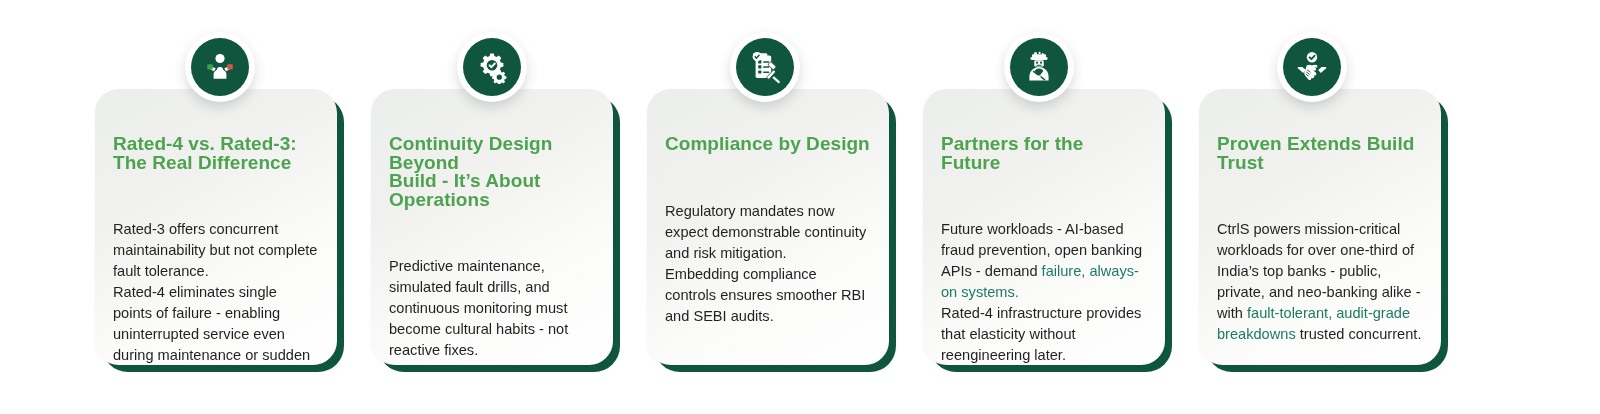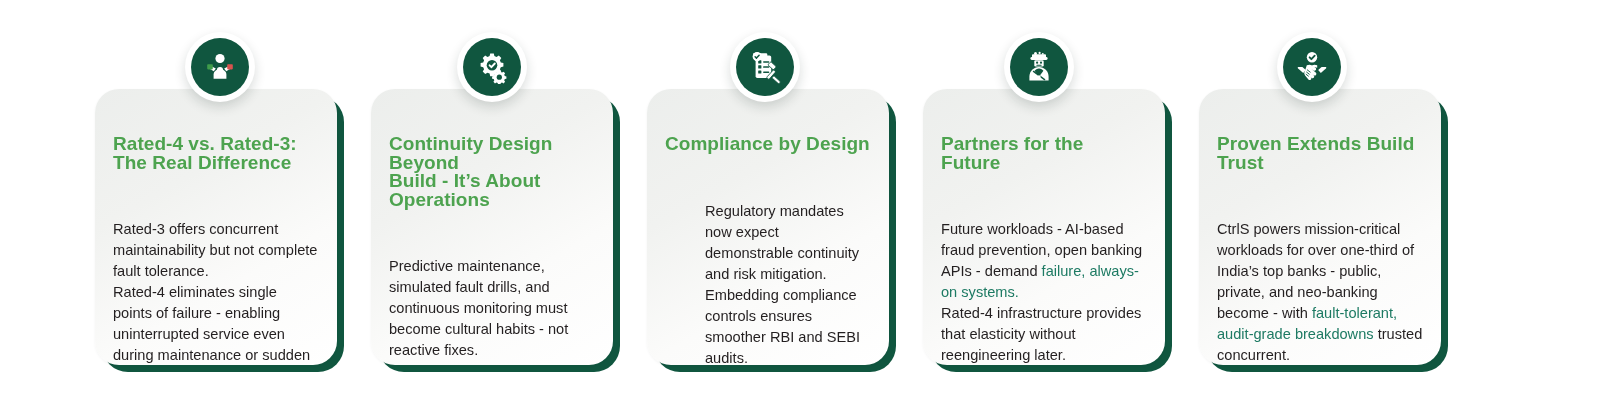--- a/index.html
+++ b/index.html
@@ -181,21 +181,21 @@
           </svg>
         </div>
       </div>
     </div>
 
     <div class="card-slot slot-3">
       <div class="card-back" style="background: rgb(16, 86, 63);"></div>
       <div class="card-front">
         <div class="card-inner">
           <div class="card-heading" style="color: rgb(77, 163, 79);">Compliance by Design</div>
-          <div class="card-body" style="color: rgb(35, 31, 32); margin-left: 40px;">
+          <div class="card-body" style="color: rgb(35, 31, 32);">
             <span>Regulatory mandates now expect demonstrable continuity and risk mitigation.
 Embedding compliance controls ensures smoother RBI and SEBI audits.</span>
           </div>
         </div>
       </div>
       <div class="icon-badge">
         <div class="icon-disc" style="background: rgb(16, 86, 63);">
           <svg width="34" height="34" viewBox="0 0 34 34">
             <rect x="7.6" y="5.4" width="15.6" height="22.6" rx="1.7" fill="#ffffff"></rect>
             <rect x="11.5" y="3.2" width="7.8" height="3.6" rx="1.2" fill="#ffffff"></rect>
@@ -253,21 +253,21 @@
         </div>
       </div>
     </div>
 
     <div class="card-slot slot-5">
       <div class="card-back" style="background: rgb(16, 86, 63);"></div>
       <div class="card-front">
         <div class="card-inner">
           <div class="card-heading" style="color: rgb(77, 163, 79);">Proven Extends Build Trust</div>
           <div class="card-body" style="color: rgb(35, 31, 32);">
-            <span>CtrlS powers mission-critical workloads for over one-third of India’s top banks - public, private, and neo-banking become - with </span><span class="hl" style="color: rgb(29, 122, 99);">fault-tolerant, audit-grade breakdowns</span><span> trusted concurrent.</span>
+            <span>CtrlS powers mission-critical workloads for over one-third of India’s top banks - public, private, and neo-banking alike - with </span><span class="hl" style="color: rgb(29, 122, 99);">fault-tolerant, audit-grade breakdowns</span><span> trusted concurrent.</span>
           </div>
         </div>
       </div>
       <div class="icon-badge">
         <div class="icon-disc" style="background: rgb(16, 86, 63);">
           <svg width="34" height="34" viewBox="0 0 34 34">
             <circle cx="17" cy="7.2" r="5.2" fill="#ffffff"></circle>
             <path d="M14.6 7.3l1.8 1.9 3.3-3.6" stroke="#10563f" stroke-width="1.8" fill="none" stroke-linecap="round" stroke-linejoin="round"></path>
             <path d="M2.8 16.9h4.6l3.4 3.1-2.6 2.9-5.4-4.7z" fill="#ffffff"></path>
             <path d="M31.2 16.9h-4.6l-3.4 3.1 2.6 2.9 5.4-4.7z" fill="#ffffff"></path>

